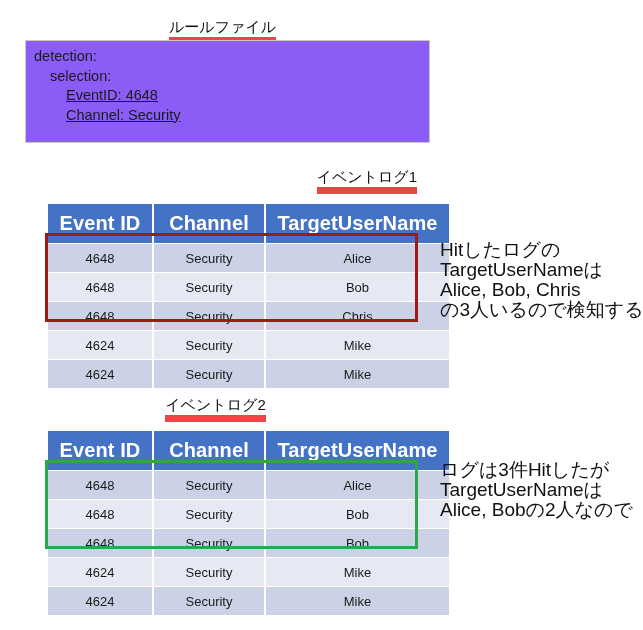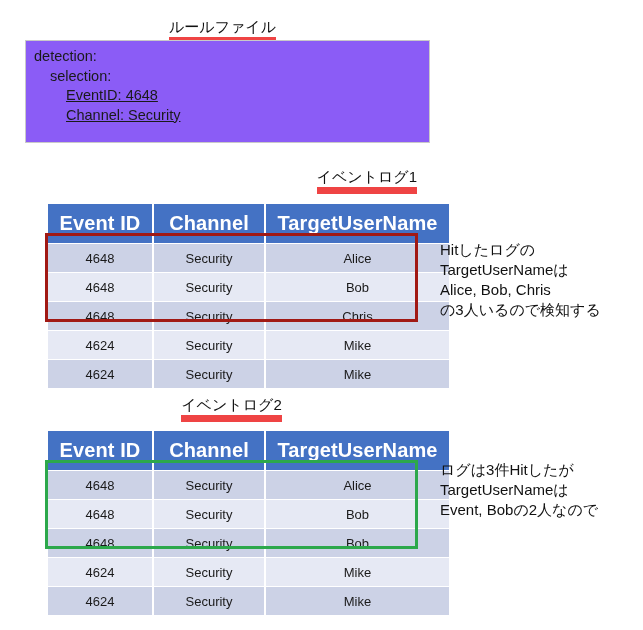--- a/index.html
+++ b/index.html
@@ -97,21 +97,21 @@
     pointer-events: none;
   }
   .hilite-red   { border: 3px solid #a11914; }
   .hilite-green { border: 3px solid #2ca84b; }
 
   
   .note {
     position: absolute;
     left: 440px;
     width: 200px;
-    font-size: 15px;
+    font-size: 19px;
     line-height: 20px;
     color: #111111;
   }
   .note-line { white-space: nowrap; }
 </style>
 </head>
 <body>
 
 <div class="section-title" style="left:0; top:18px; width:445px;">
   <span class="ttl-text">ルールファイル</span>
@@ -167,21 +167,21 @@
 
 <div class="hilite hilite-red" style="top:233px; height:89px;"></div>
 
 <div class="note" style="top:240px;">
   <div class="note-line">Hitしたログの</div>
   <div class="note-line">TargetUserNameは</div>
   <div class="note-line">Alice, Bob, Chris</div>
   <div class="note-line">の3人いるので検知する</div>
 </div>
 
-<div class="section-title" style="left:46px; top:396px; width:371px;">
+<div class="section-title" style="left:30px; top:396px; width:371px;">
   <span class="ttl-text">イベントログ2</span>
 </div>
 
 <table class="log-table" style="top:430px;">
   <thead>
     <tr>
       <th class="col-eventid">Event ID</th>
       <th class="col-channel">Channel</th>
       <th class="col-username">TargetUserName</th>
     </tr>
@@ -213,14 +213,14 @@
       <td>Mike</td>
     </tr>
   </tbody>
 </table>
 
 <div class="hilite hilite-green" style="top:460px; height:89px;"></div>
 
 <div class="note" style="top:460px;">
   <div class="note-line">ログは3件Hitしたが</div>
   <div class="note-line">TargetUserNameは</div>
-  <div class="note-line">Event, Bobの2人なので</div>
+  <div class="note-line">Alice, Bobの2人なので</div>
 </div>
 
 </body></html>

